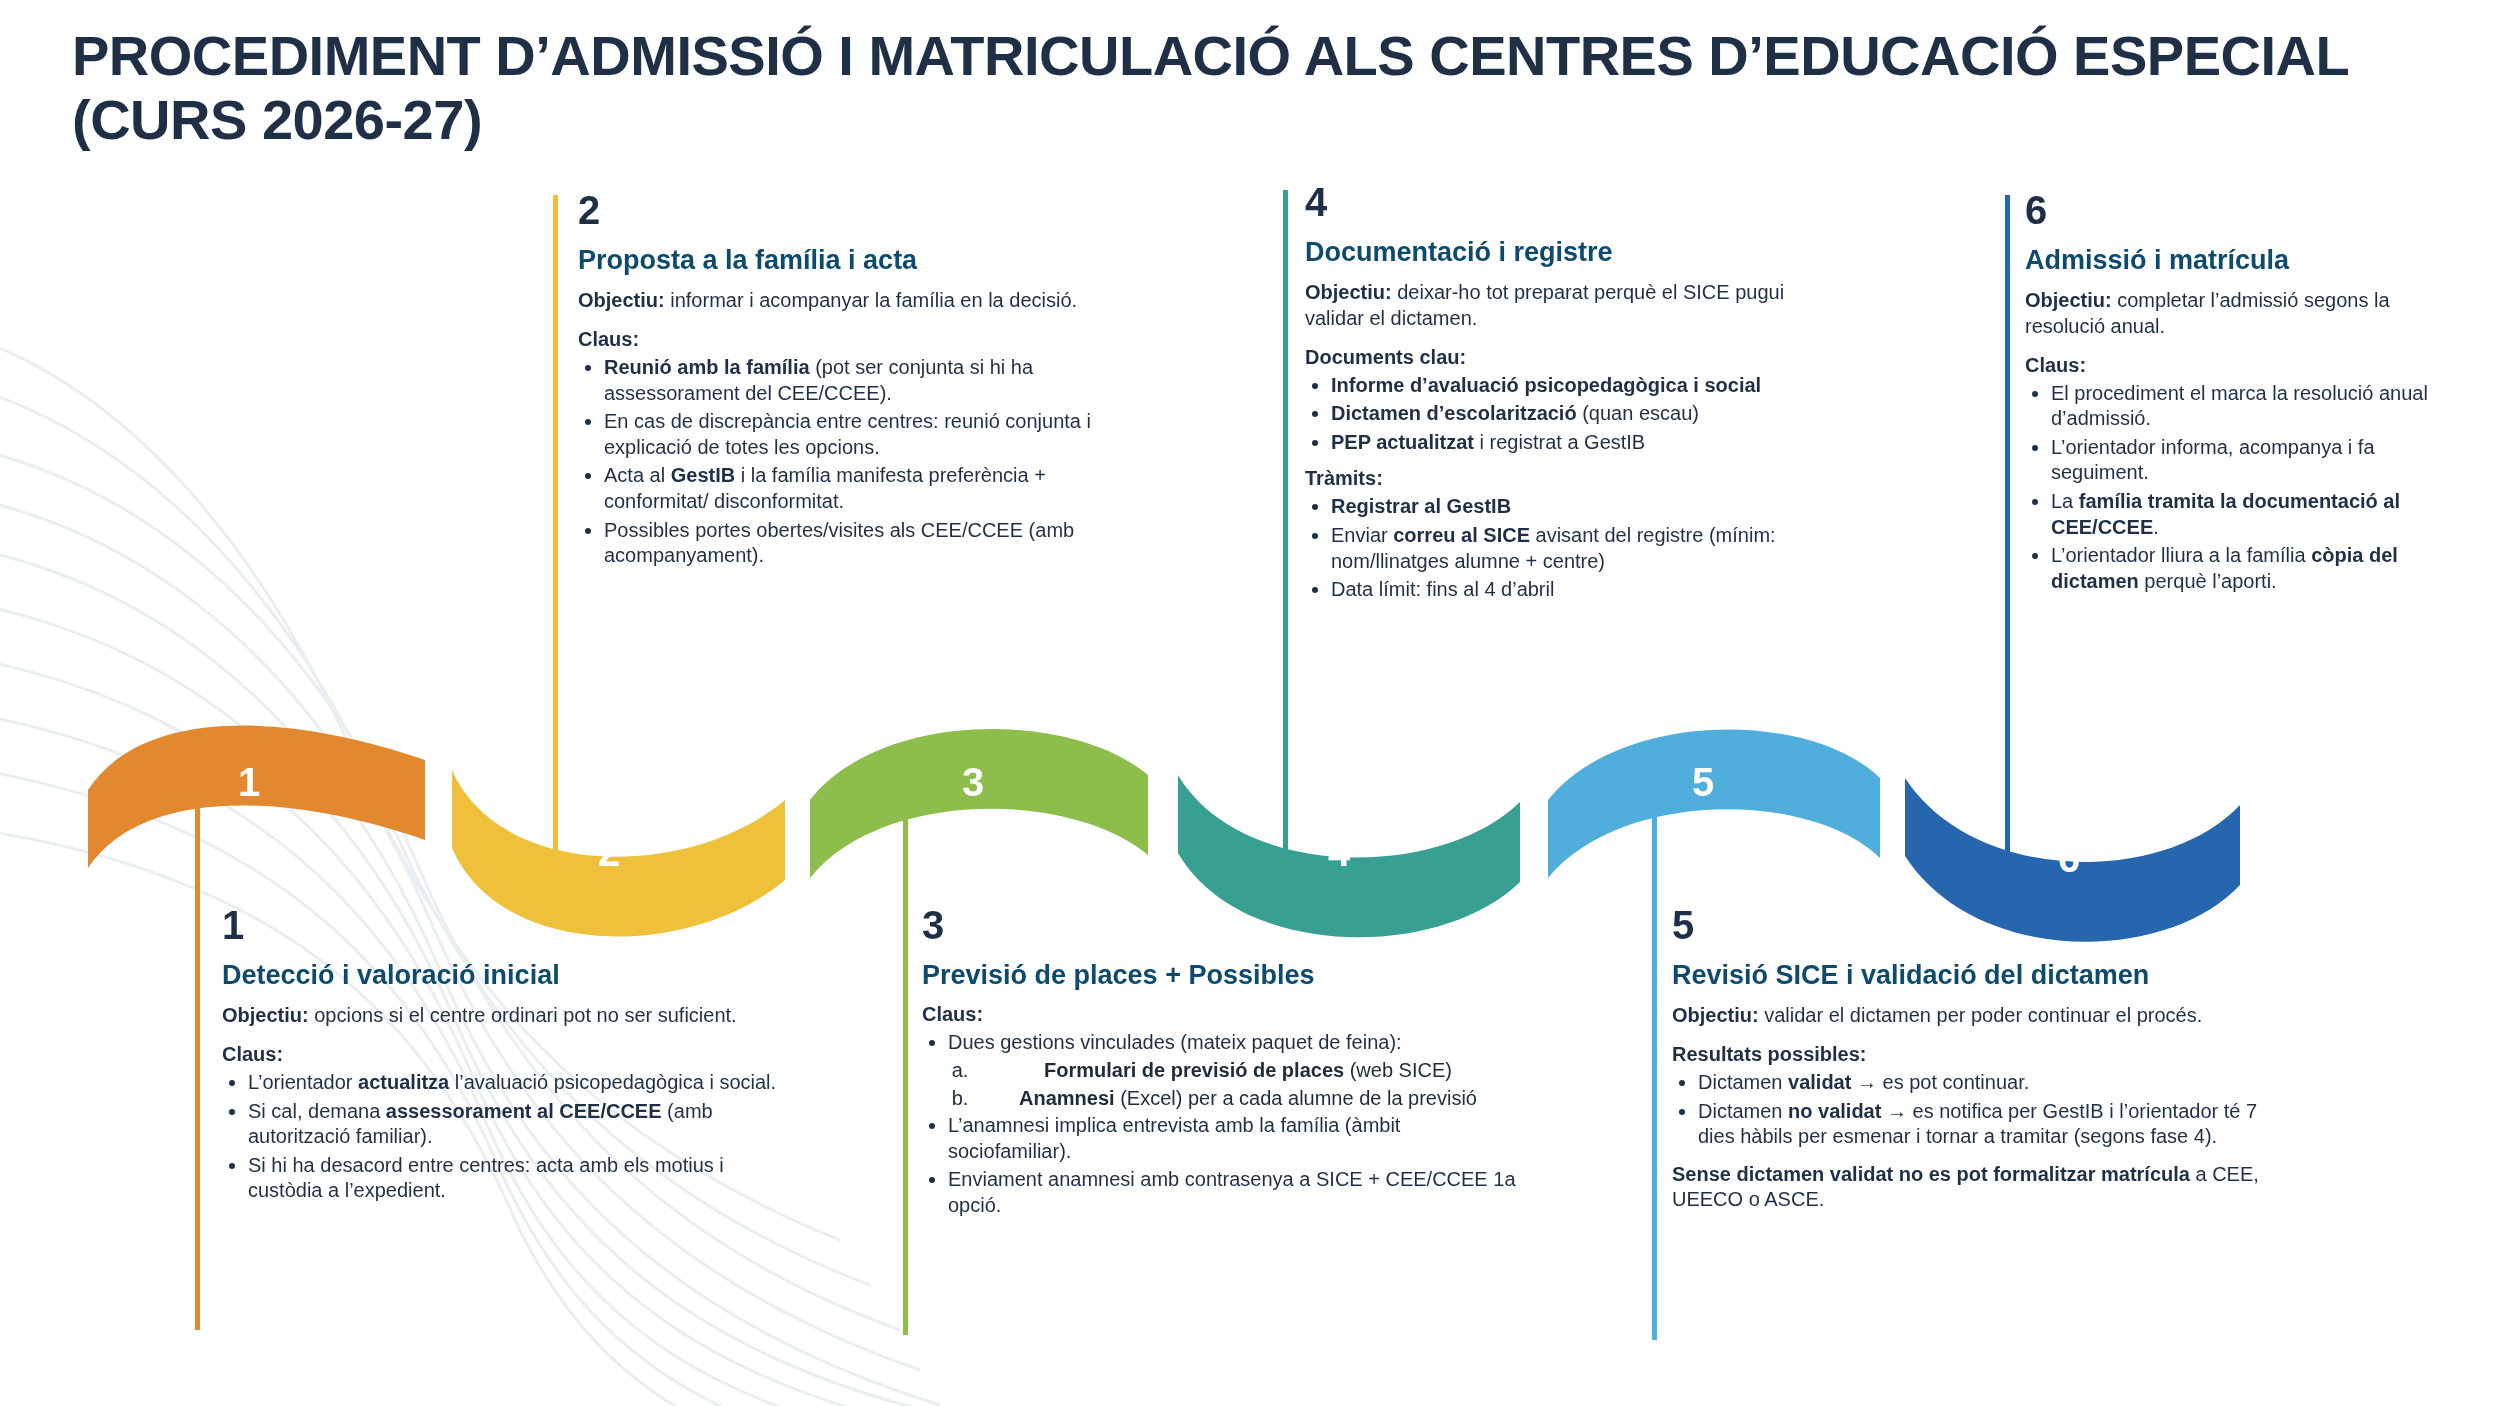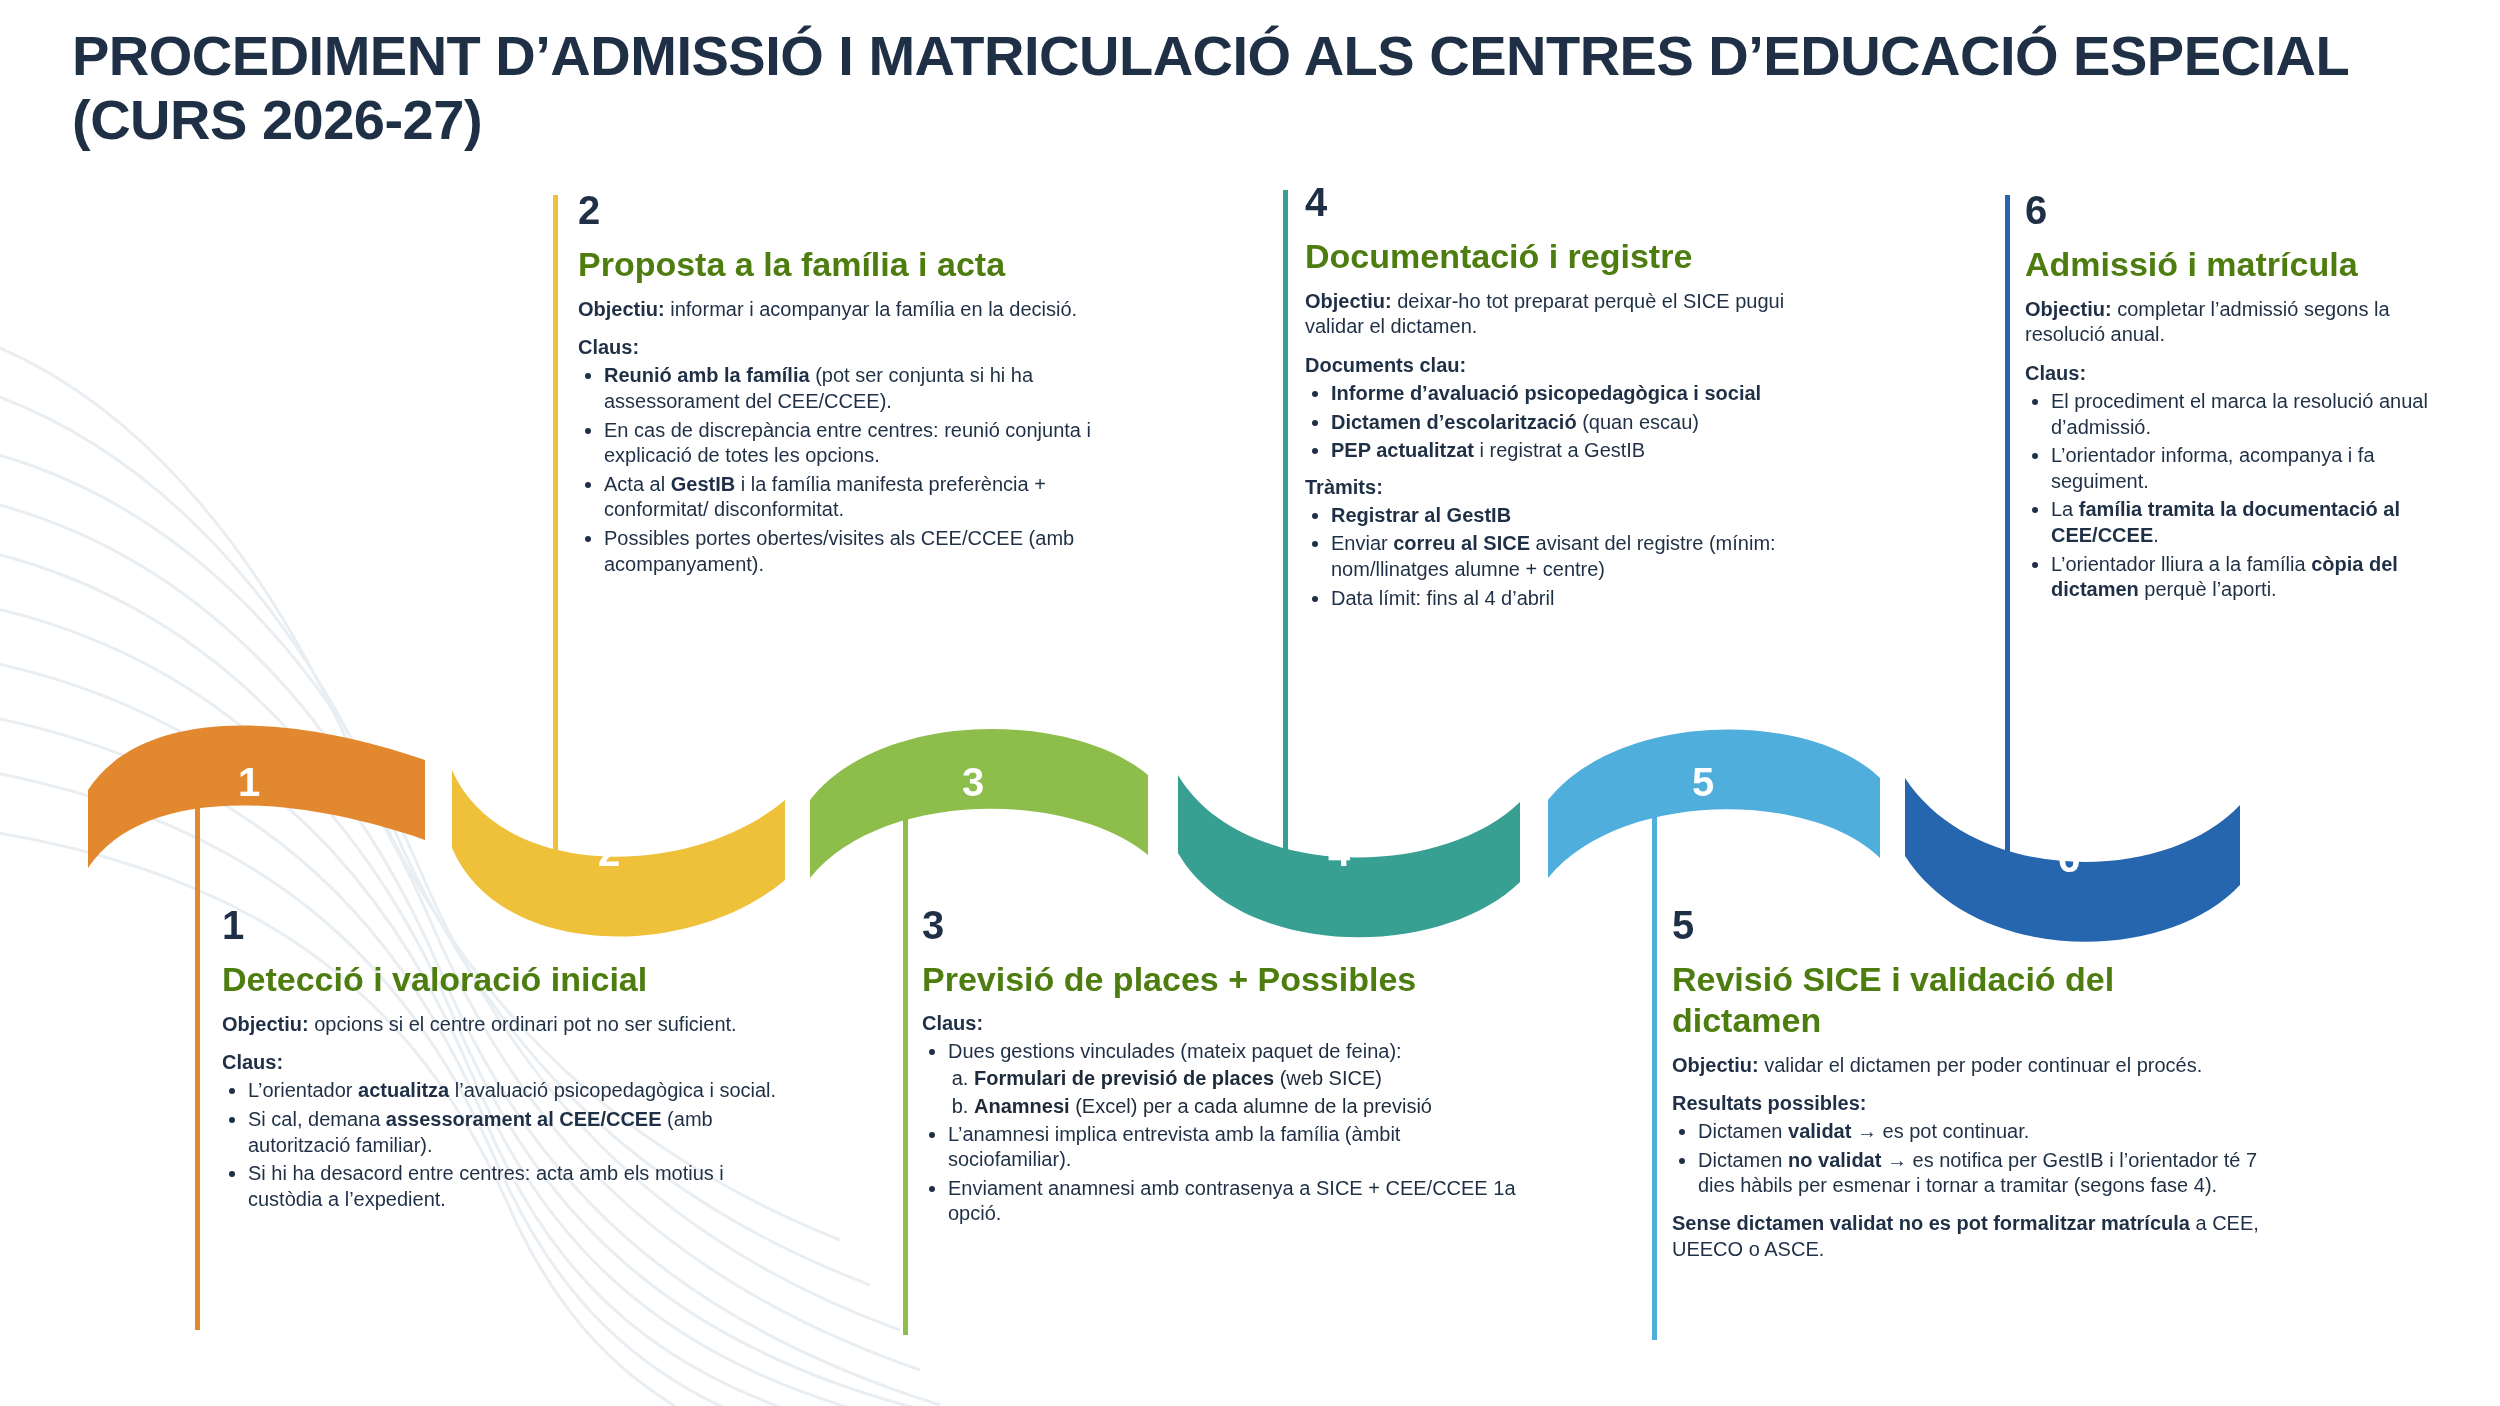--- a/index.html
+++ b/index.html
@@ -77,23 +77,23 @@
     z-index: 4;
   }
   .step .step-num {
     font-size: 40px;
     font-weight: bold;
     color: #1f3046;
     line-height: 1;
     margin-bottom: 14px;
   }
   .step .step-title {
-    font-size: 34px;
-    font-weight: bold;
-    color: #4d7c0f;
+    font-size: 27px;
+    font-weight: bold;
+    color: #0c4a6e;
     line-height: 1.2;
     margin-bottom: 12px;
   }
   .step .para {
     font-size: 20px;
     line-height: 1.28;
     color: #1f3046;
     margin: 0 0 14px 0;
   }
   .step .lead {
@@ -119,20 +119,21 @@
   }
   .step ol.letters {
     margin: 2px 0 2px 0;
     padding-left: 26px;
     list-style: lower-alpha;
   }
   .step ol.letters li {
     font-size: 20px;
     line-height: 1.28;
     margin-bottom: 2px;
+    text-align: center;
   }
   b { font-weight: bold; }
 
   
   #step1 { left: 222px; top: 905px; width: 570px; }
   #step2 { left: 578px; top: 190px; width: 520px; }
   #step3 { left: 922px; top: 905px; width: 600px; }
   #step4 { left: 1305px; top: 182px; width: 530px; }
   #step5 { left: 1672px; top: 905px; width: 600px; }
   #step6 { left: 2025px; top: 190px; width: 420px; }

